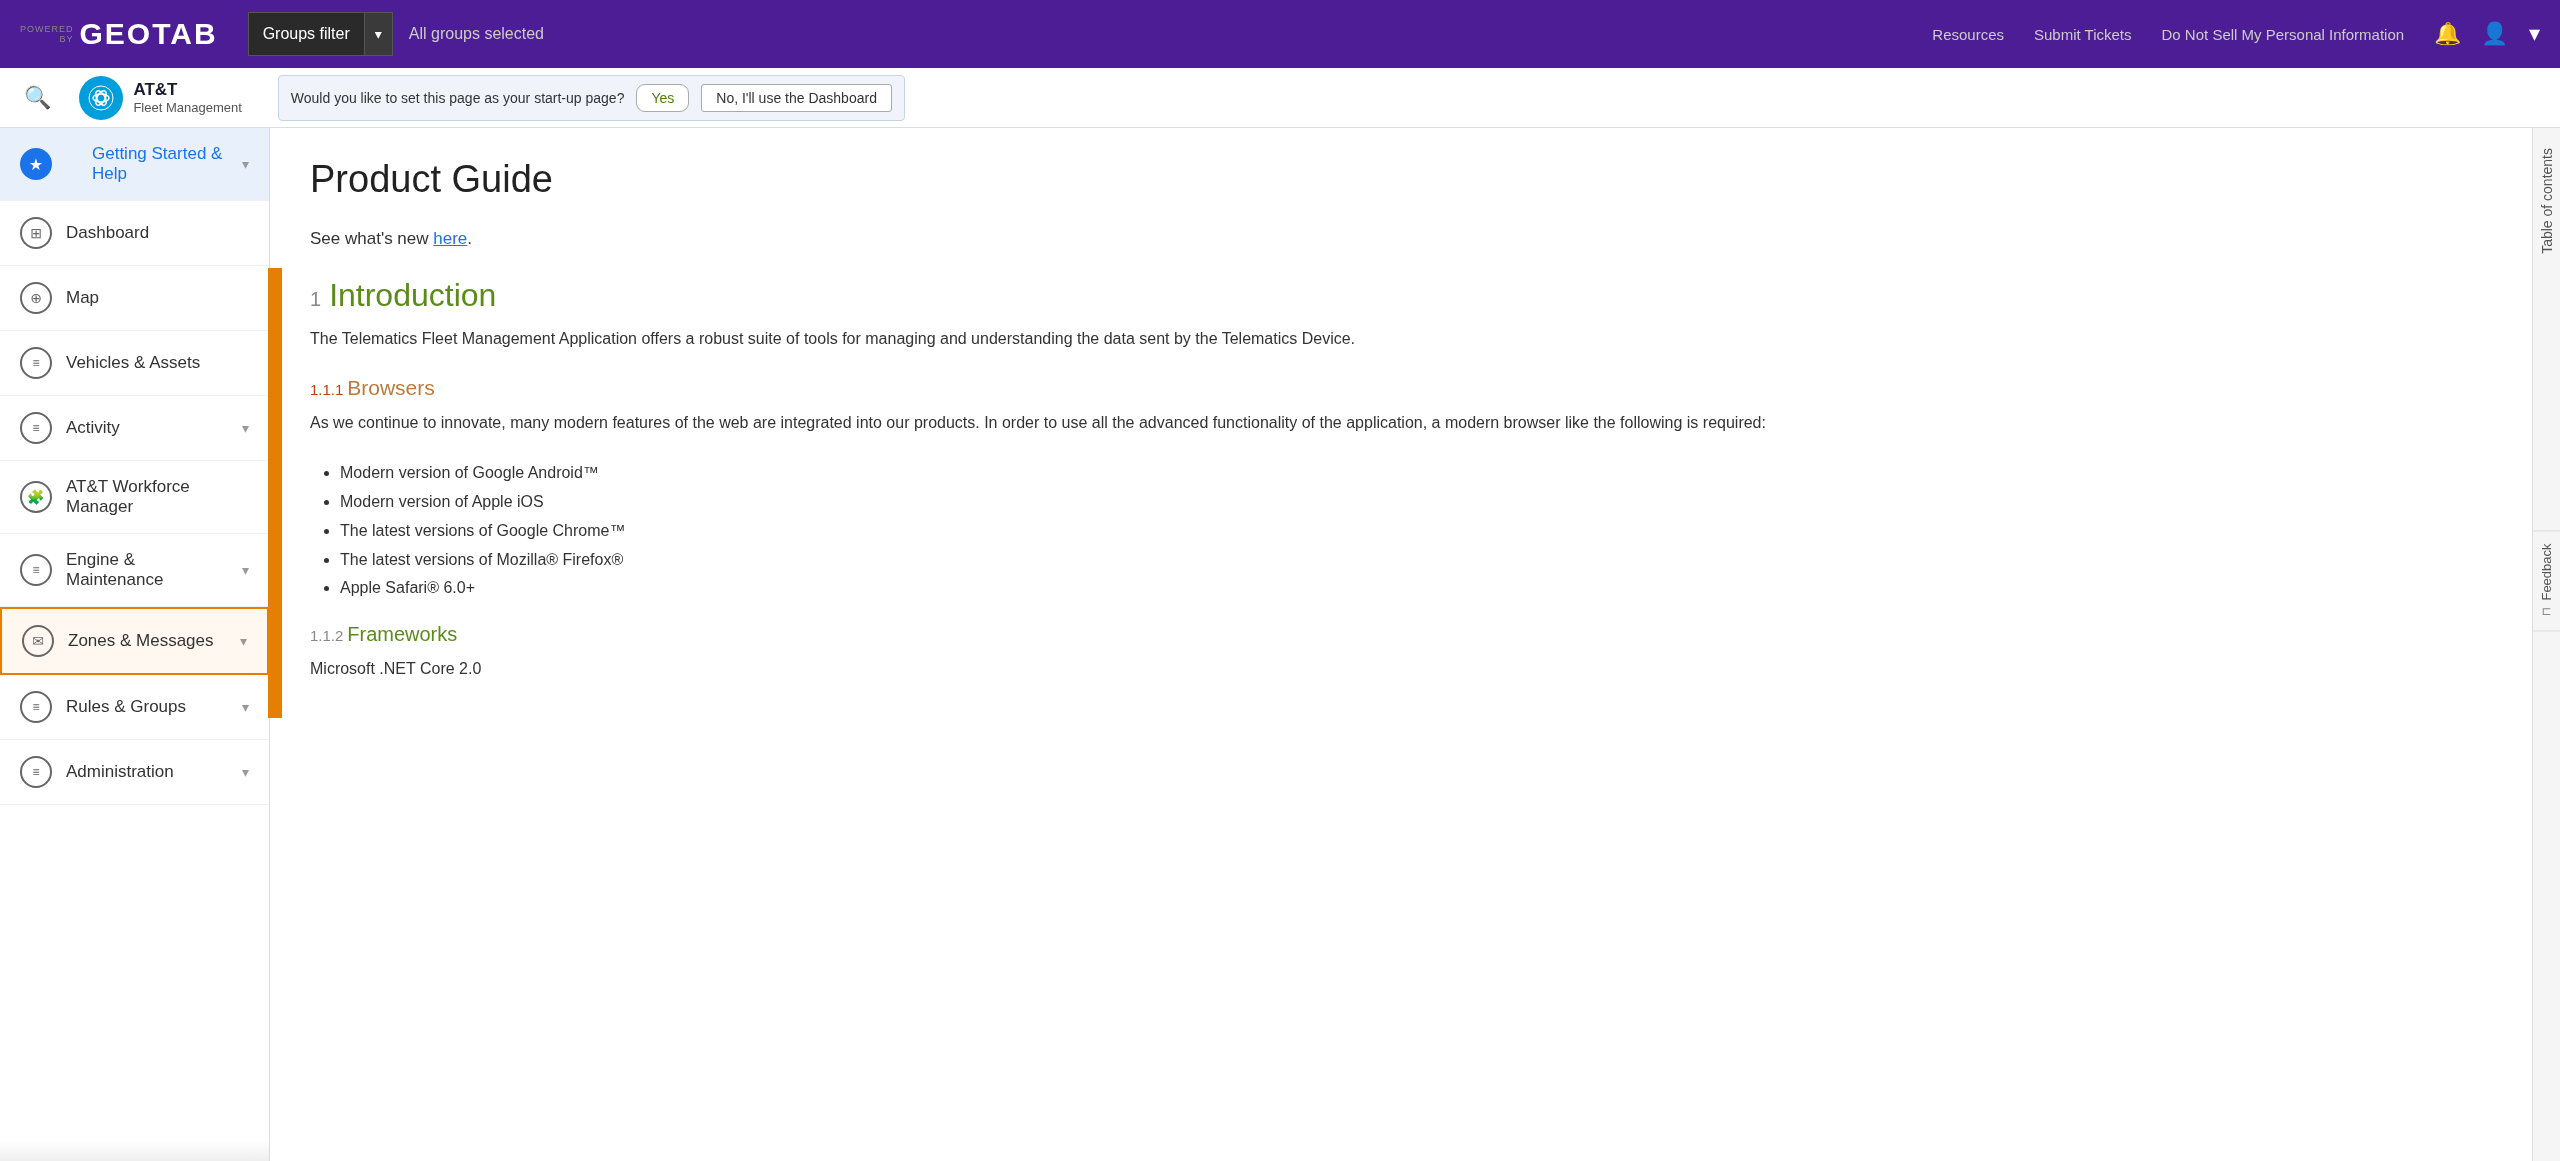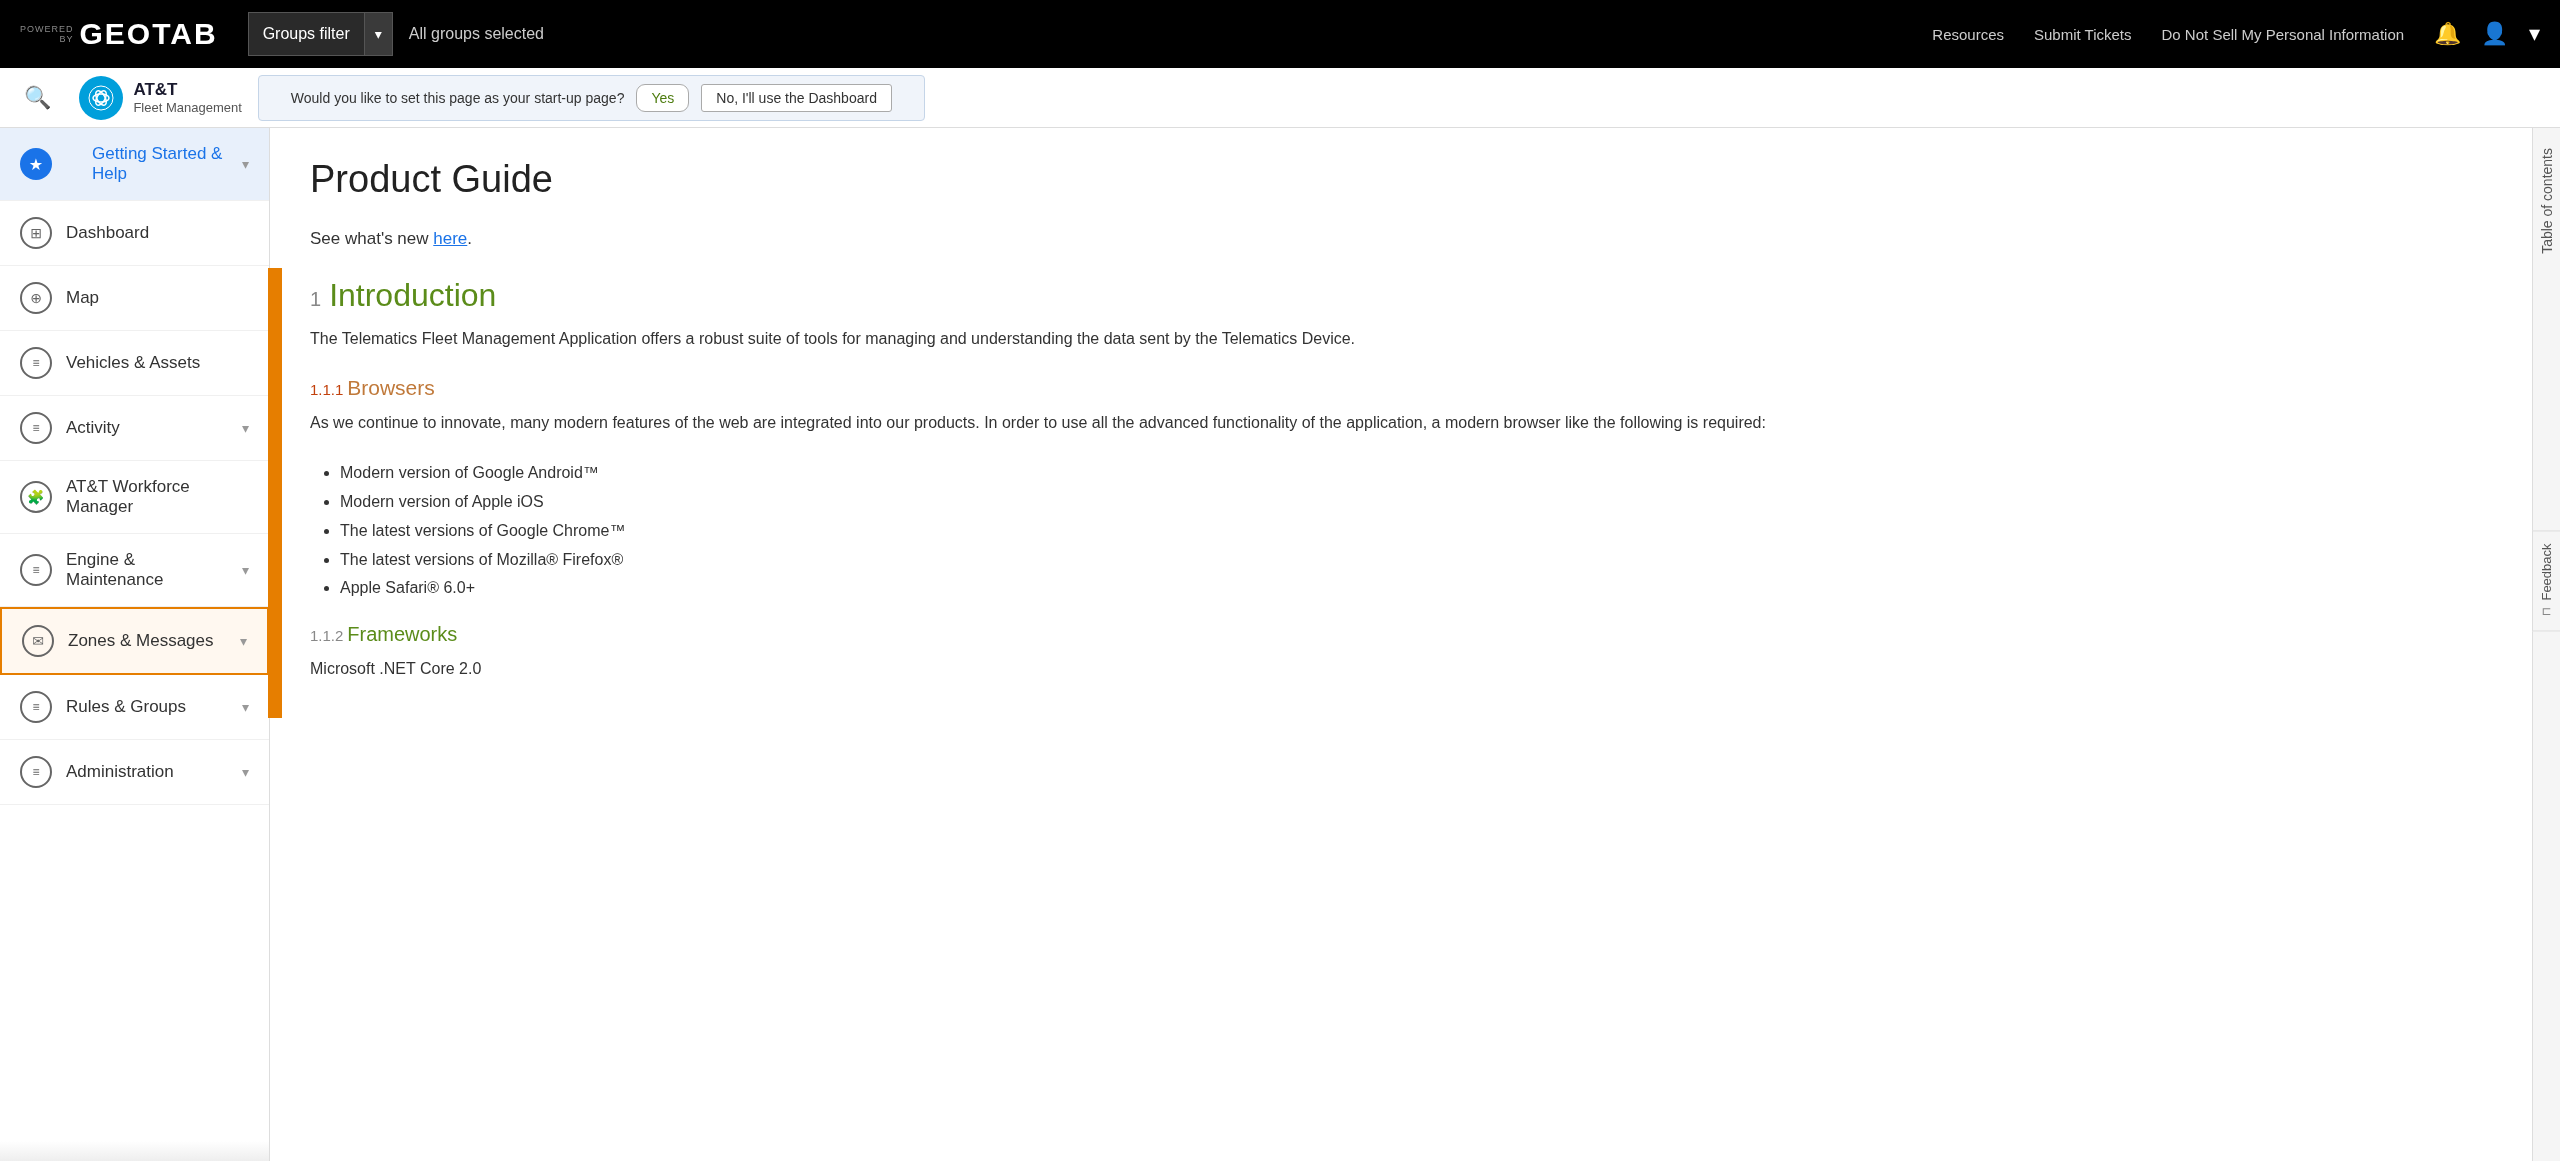--- a/index.html
+++ b/index.html
@@ -1,20 +1,20 @@
 <!DOCTYPE html>
 <html><head>
   <meta charset="utf-8">
   <style>
     * { box-sizing: border-box; margin: 0; padding: 0; }
     body { font-family: Arial, sans-serif; font-size: 14px; background: #f0f0f0; overflow: hidden; width: 2560px; height: 1161px; }
 
     
     .top-bar {
-      background: #000000;
+      background: #4c1d95;
       height: 68px;
       display: flex;
       align-items: center;
       padding: 0 20px;
       position: relative;
     }
     .groups-filter-area {
       display: flex;
       align-items: center;
       margin-left: 30px;
@@ -115,24 +115,25 @@
       color: #1a1a2e;
     }
     .brand-sub {
       font-size: 13px;
       color: #555;
     }
     .startup-banner {
       background: #f0f4fa;
       border: 1px solid #c5d5e8;
       border-radius: 4px;
-      padding: 8px 32px;
+      padding: 8px 12px;
       display: flex;
       align-items: center;
       gap: 12px;
+      margin-left: 20px;
     }
     .startup-text {
       font-size: 14px;
       color: #333;
     }
     .startup-btn {
       background: white;
       border: 1px solid #aaa;
       border-radius: 9px;
       padding: 5px 14px;

